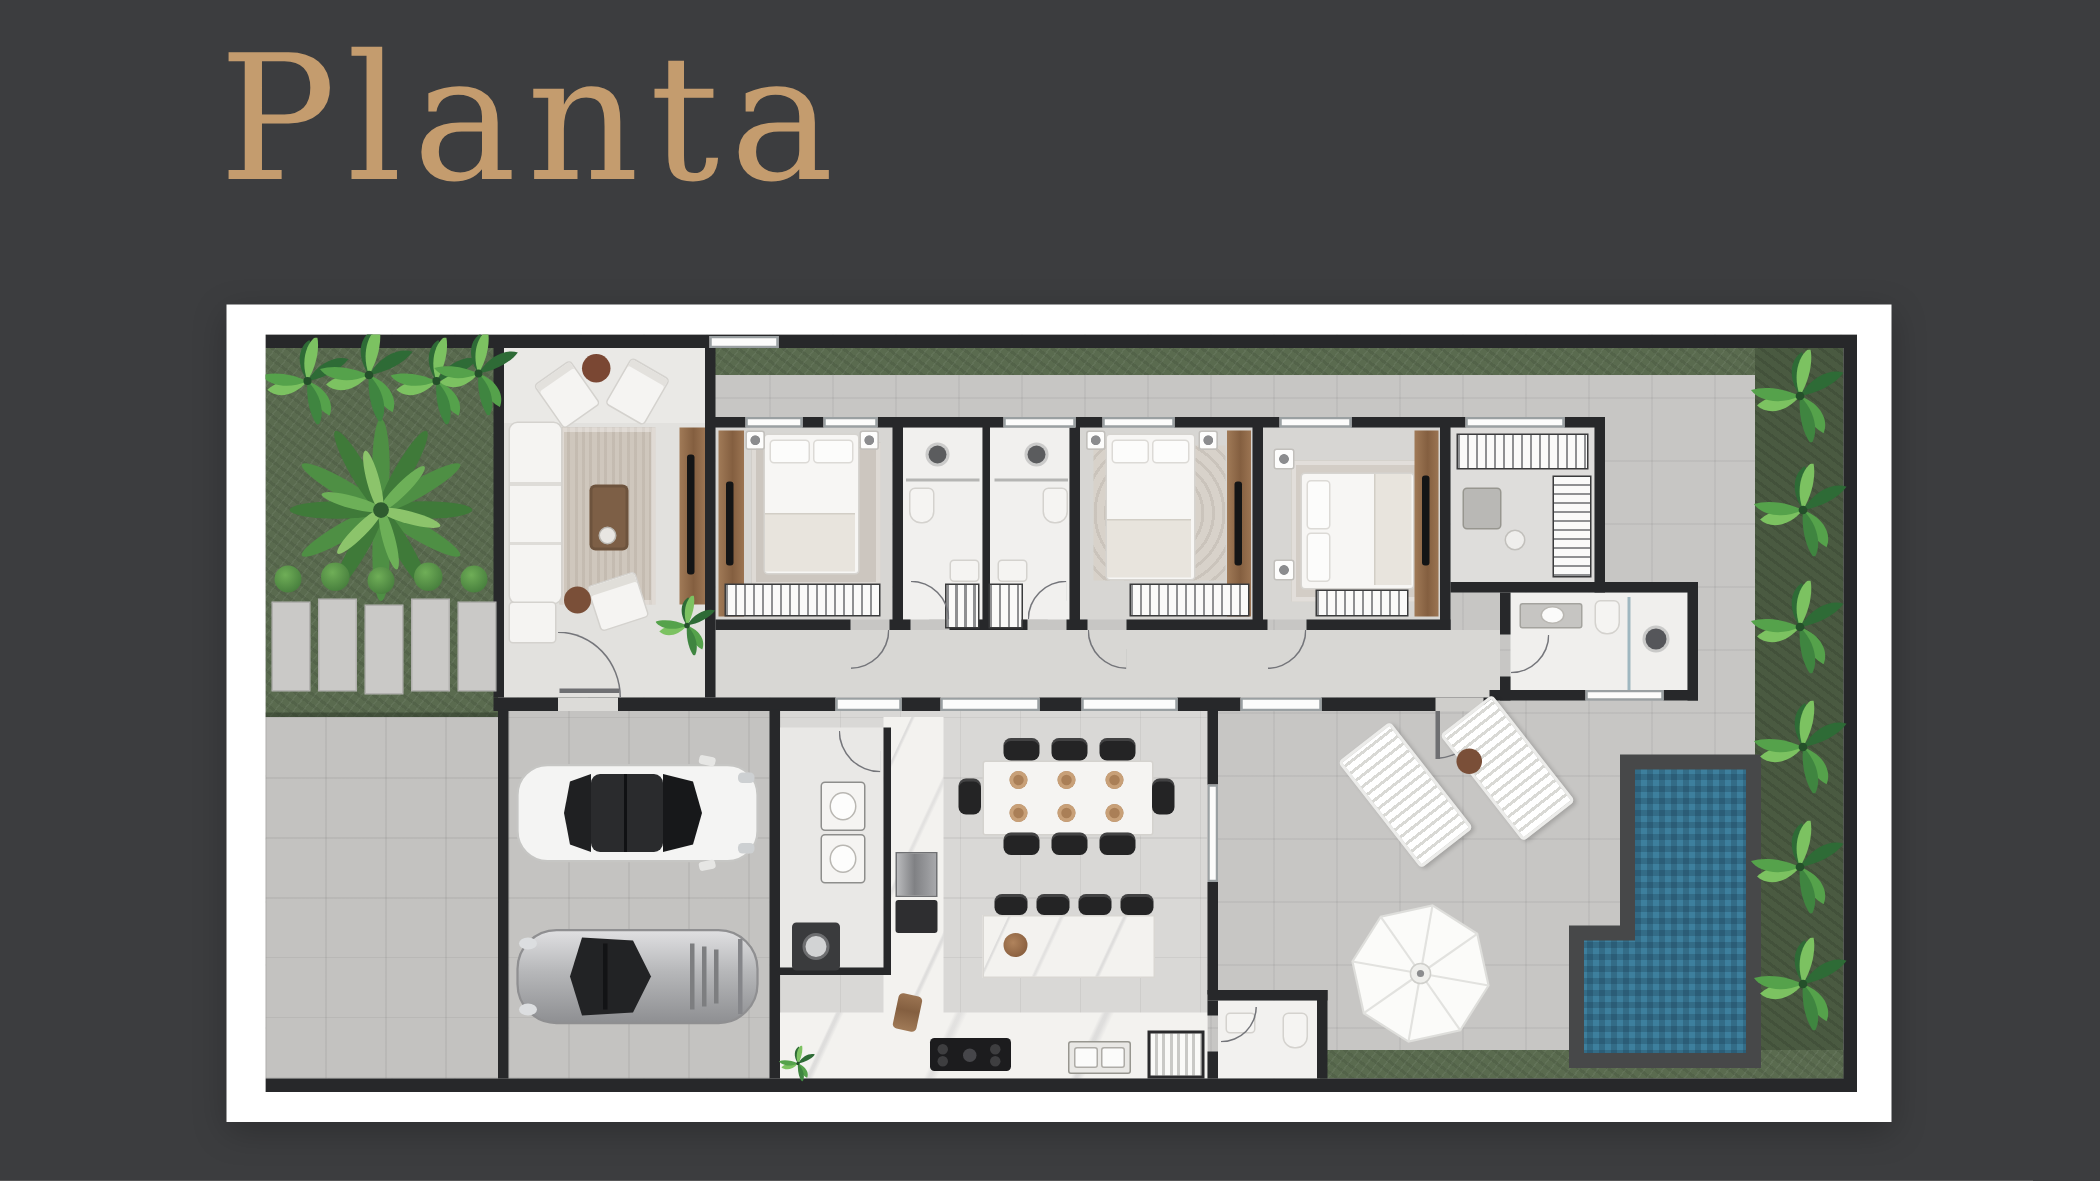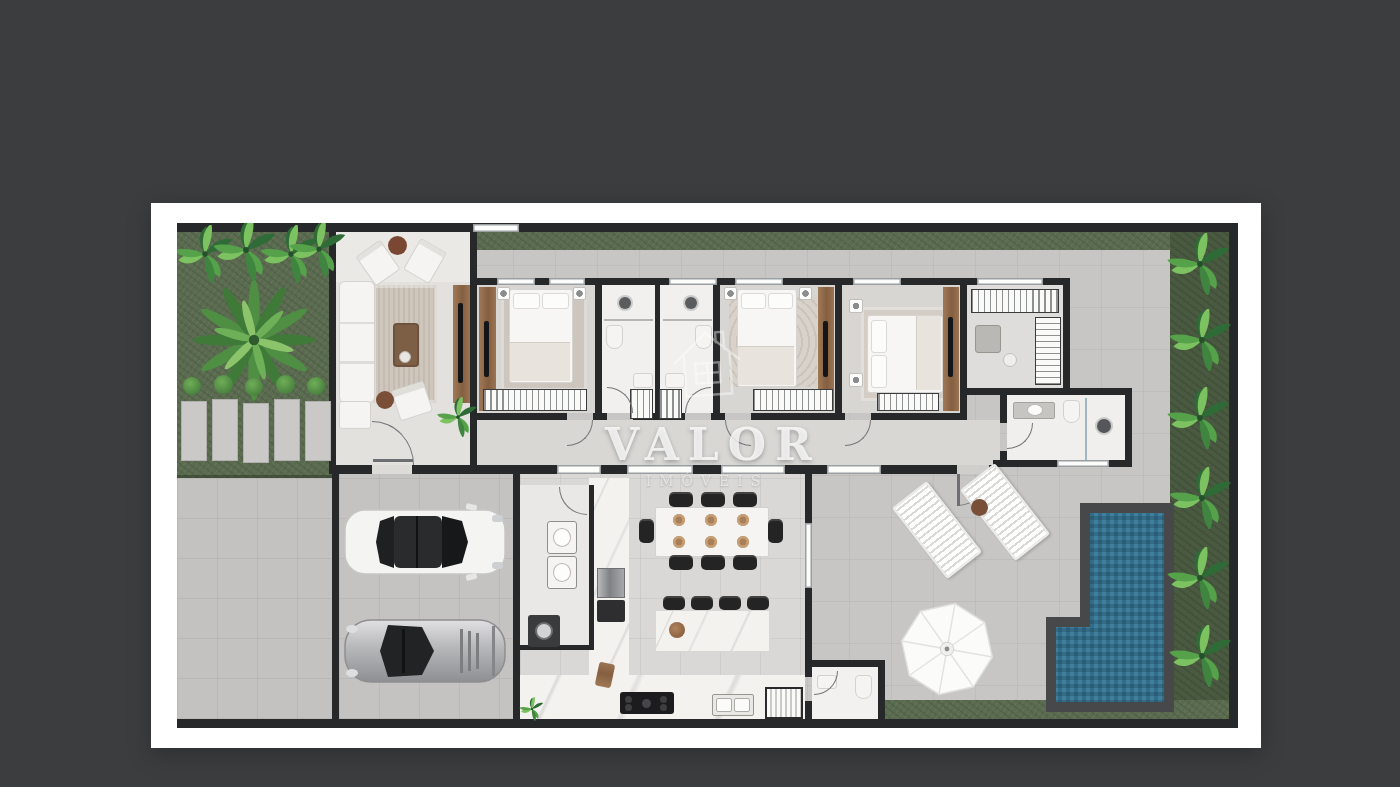--- a/index.html
+++ b/index.html
@@ -35,20 +35,21 @@
   .wm{color:rgba(255,255,255,.78);font-family:"DejaVu Serif",serif;font-weight:700;text-shadow:0 2px 4px rgba(70,70,72,.4);}
   .wm2{color:rgba(255,255,255,.55);font-family:"DejaVu Serif",serif;text-shadow:0 1px 2px rgba(70,70,72,.3);}
   .washer{background:#3a3b3d;border-radius:3px;}
   .metal{background:linear-gradient(90deg,#b9babc,#808184 45%,#a7a8ab);border:1px solid #6f7073;box-sizing:border-box;}
 </style>
 </head>
 <body>
 
 <div class="stage">
 
+  <div class="title">Planta</div>
 
   <div class="frame">
     <div class="plan">
 
       <svg width="0" height="0" style="position:absolute">
         <defs>
           <symbol id="clump" viewBox="-32 -32 64 64">
             <g>
               <path d="M0 0 C 8 -14 22 -19 30 -16 C 24 -8 12 -2 0 0Z" fill="#2e6b36"></path>
               <path d="M0 0 C 14 -8 26 -4 30 4 C 20 8 8 6 0 0Z" fill="#55a24b" transform="rotate(50)"></path>
@@ -400,30 +401,16 @@
       <svg class="a" style="left:992px;top:402px;" width="66" height="62">
           <use href="#clump"></use>
         </svg>
       <svg class="a" style="left:260px;top:174px;" width="42" height="40">
           <use href="#clump"></use>
         </svg>
       <svg class="a" style="left:342px;top:474px;" width="26" height="24">
           <use href="#clump"></use>
         </svg>
 
-      <div class="a" style="left:428px;top:86px;width:204px;height:184px;text-align:center;">
-        <svg width="100" height="104" viewBox="0 0 100 104" style="opacity:.42;transform:rotate(-4deg);">
-          <g fill="none" stroke="#ffffff" stroke-width="2.4" stroke-linecap="round">
-            <path d="M18 52 L50 24 L82 52"></path>
-            <path d="M27 46 L27 86 L73 86 L73 46"></path>
-            <rect x="38" y="54" width="24" height="20"></rect>
-            <line x1="50" y1="54" x2="50" y2="74"></line>
-            <line x1="38" y1="64" x2="62" y2="64"></line>
-            <path d="M60 34 L60 24 L68 24 L68 41"></path>
-          </g>
-        </svg>
-        <div class="wm" style="font-size:44px;letter-spacing:9px;margin-top:2px;">VALOR</div>
-        <div class="wm2" style="font-size:14px;letter-spacing:8px;margin-top:3px;">IMÓVEIS</div>
-      </div>
 
     </div>
   </div>
 </div>
 
 </body></html>

